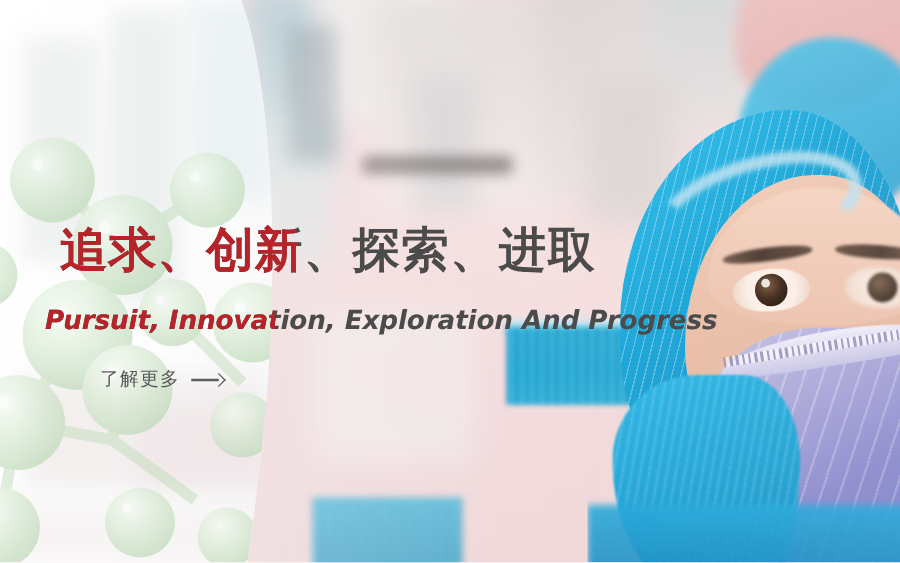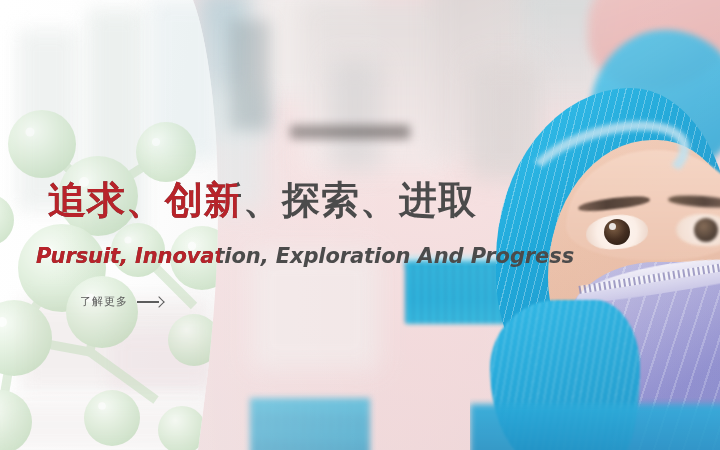--- a/index.html
+++ b/index.html
@@ -210,21 +210,21 @@
   .split .over{
     position:absolute;left:0;top:0;color:#b8232a;white-space:nowrap;
     clip-path:path("M0,-30 L182,-30 C190,0 192,26 191,46 C190,66 186,80 180,100 L0,100 Z");
   }
   .sub .over{
     clip-path:path("M0,-16 L179,-16 C183,-4 184,6 184,14 C184,24 182,32 178,44 L0,44 Z");
   }
 
   .cta{
     display:inline-flex;align-items:center;gap:9px;
-    margin-top:26px;color:#595959;font-size:11px;letter-spacing:1px;
+    margin-top:26px;color:#595959;font-size:15px;letter-spacing:1px;
     font-family:"DejaVu Sans","Liberation Sans",sans-serif;
     cursor:pointer;
     margin-left:44px;
   }
   .cta .arrow{display:block;width:26px;height:10px;position:relative;}
   .cta .arrow::before{content:"";position:absolute;left:0;top:4.5px;width:22px;height:1.4px;background:#5c5c5c;}
   .cta .arrow::after{content:"";position:absolute;right:0;top:1.6px;width:7px;height:7px;border-top:1.4px solid #5c5c5c;border-right:1.4px solid #5c5c5c;transform:rotate(45deg);}
 </style>
 </head>
 <body>

